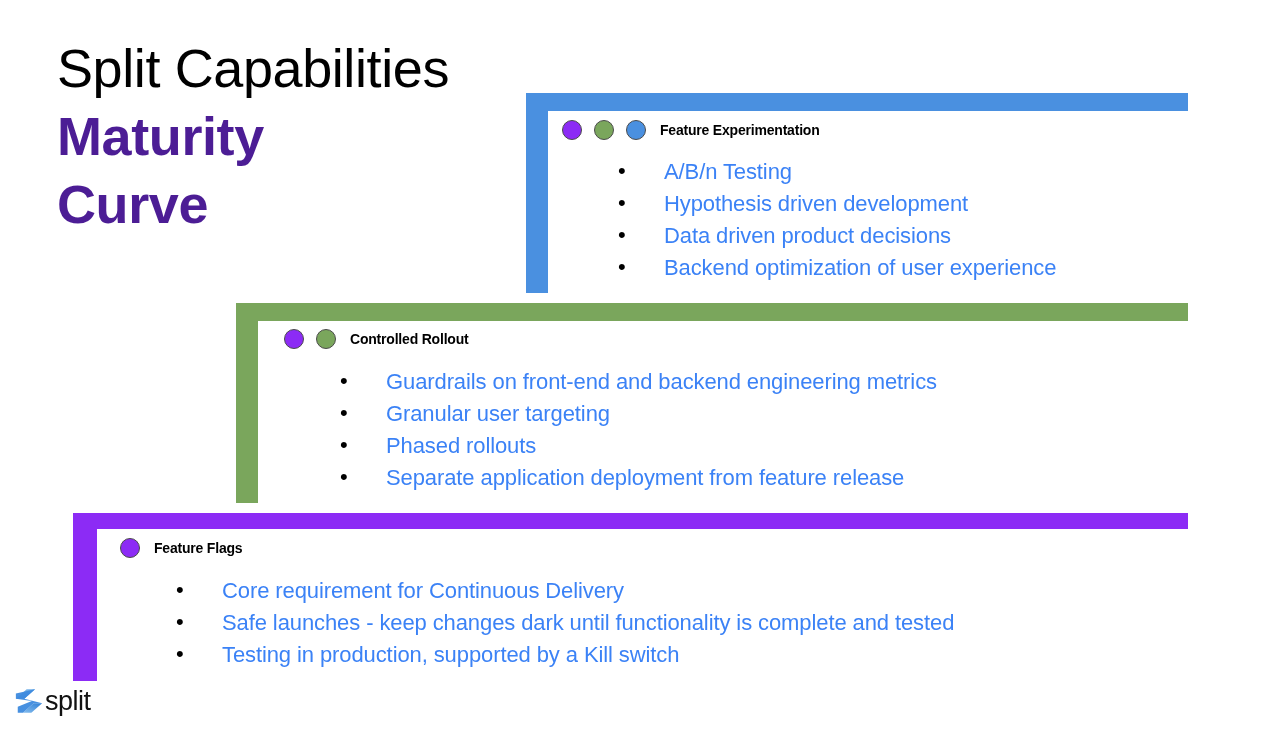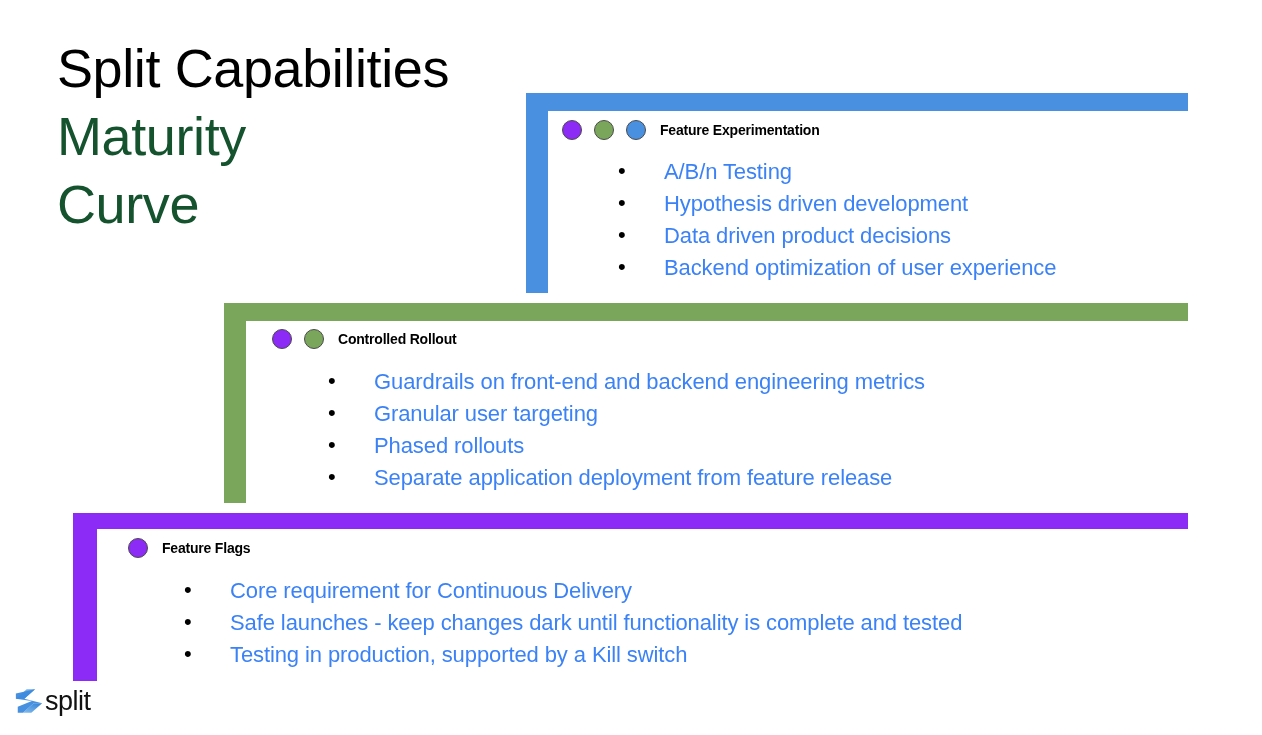--- a/index.html
+++ b/index.html
@@ -31,22 +31,22 @@
     font-size: 54px;
     line-height: 68px;
     letter-spacing: -0.4px;
     white-space: nowrap;
   }
   .title-line-1 {
     color: #000000;
     font-weight: 400;
   }
   .title-line-2, .title-line-3 {
-    color: #14532d;
-    font-weight: 400;
+    color: #4c1d95;
+    font-weight: 700;
   }
 
   
   .tier {
     position: absolute;
   }
   .tier-bar-top {
     position: absolute;
     left: 0;
     top: 0;
@@ -118,30 +118,30 @@
     color: #000000;
   }
 
   
   #tier-experimentation { left: 526px; top: 93px; width: 687px; height: 200px; }
   #tier-experimentation .tier-bar-top  { width: 687px; background: #4a90e0; }
   #tier-experimentation .tier-bar-left { height: 200px; background: #4a90e0; }
   #tier-experimentation .tier-content  { left: 36px; top: 27px; }
   #tier-experimentation .bullet-list   { margin-top: 16px; margin-left: 56px; }
 
-  #tier-rollout { left: 224px; top: 303px; width: 977px; height: 200px; }
+  #tier-rollout { left: 236px; top: 303px; width: 977px; height: 200px; }
   #tier-rollout .tier-bar-top  { width: 977px; background: #7aa65c; }
   #tier-rollout .tier-bar-left { height: 200px; background: #7aa65c; }
   #tier-rollout .tier-content  { left: 48px; top: 26px; }
   #tier-rollout .bullet-list   { margin-top: 17px; margin-left: 56px; }
 
   #tier-flags { left: 73px; top: 513px; width: 1140px; height: 168px; }
   #tier-flags .tier-bar-top  { width: 1140px; height: 16px; background: #8c2bf5; }
   #tier-flags .tier-bar-left { height: 168px; width: 24px; background: #8c2bf5; }
-  #tier-flags .tier-content  { left: 55px; top: 25px; }
+  #tier-flags .tier-content  { left: 47px; top: 25px; }
   #tier-flags .bullet-list   { margin-top: 17px; margin-left: 56px; }
 
   
   #brand-logo {
     position: absolute;
     left: 14px;
     top: 686px;
     display: flex;
     align-items: center;
   }

